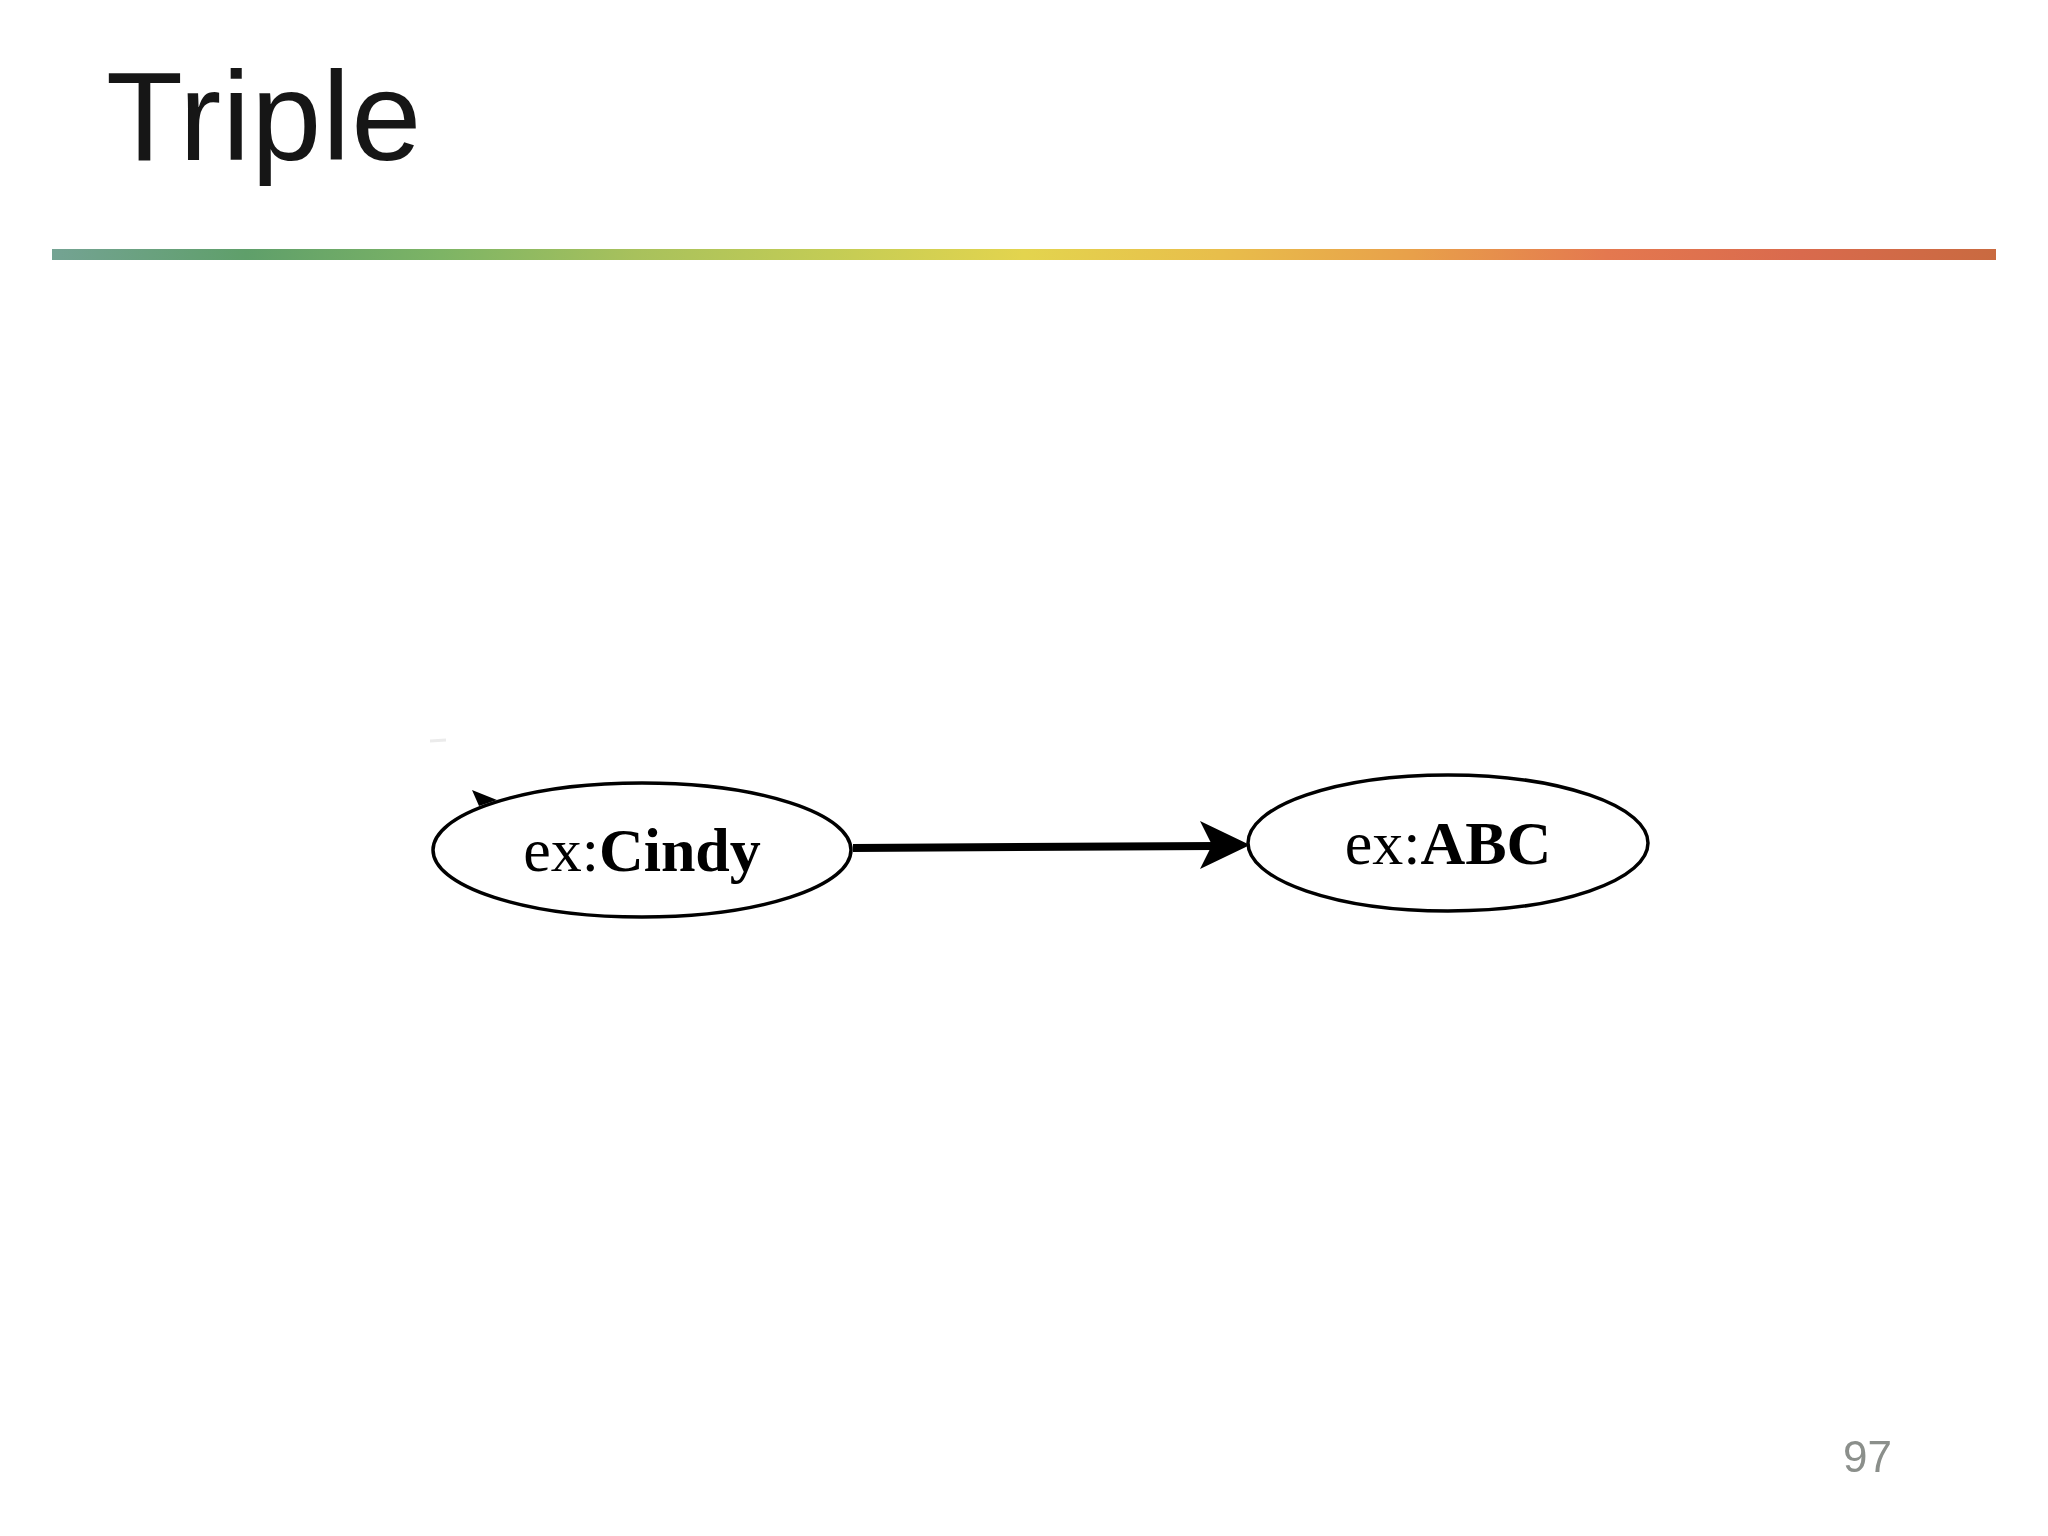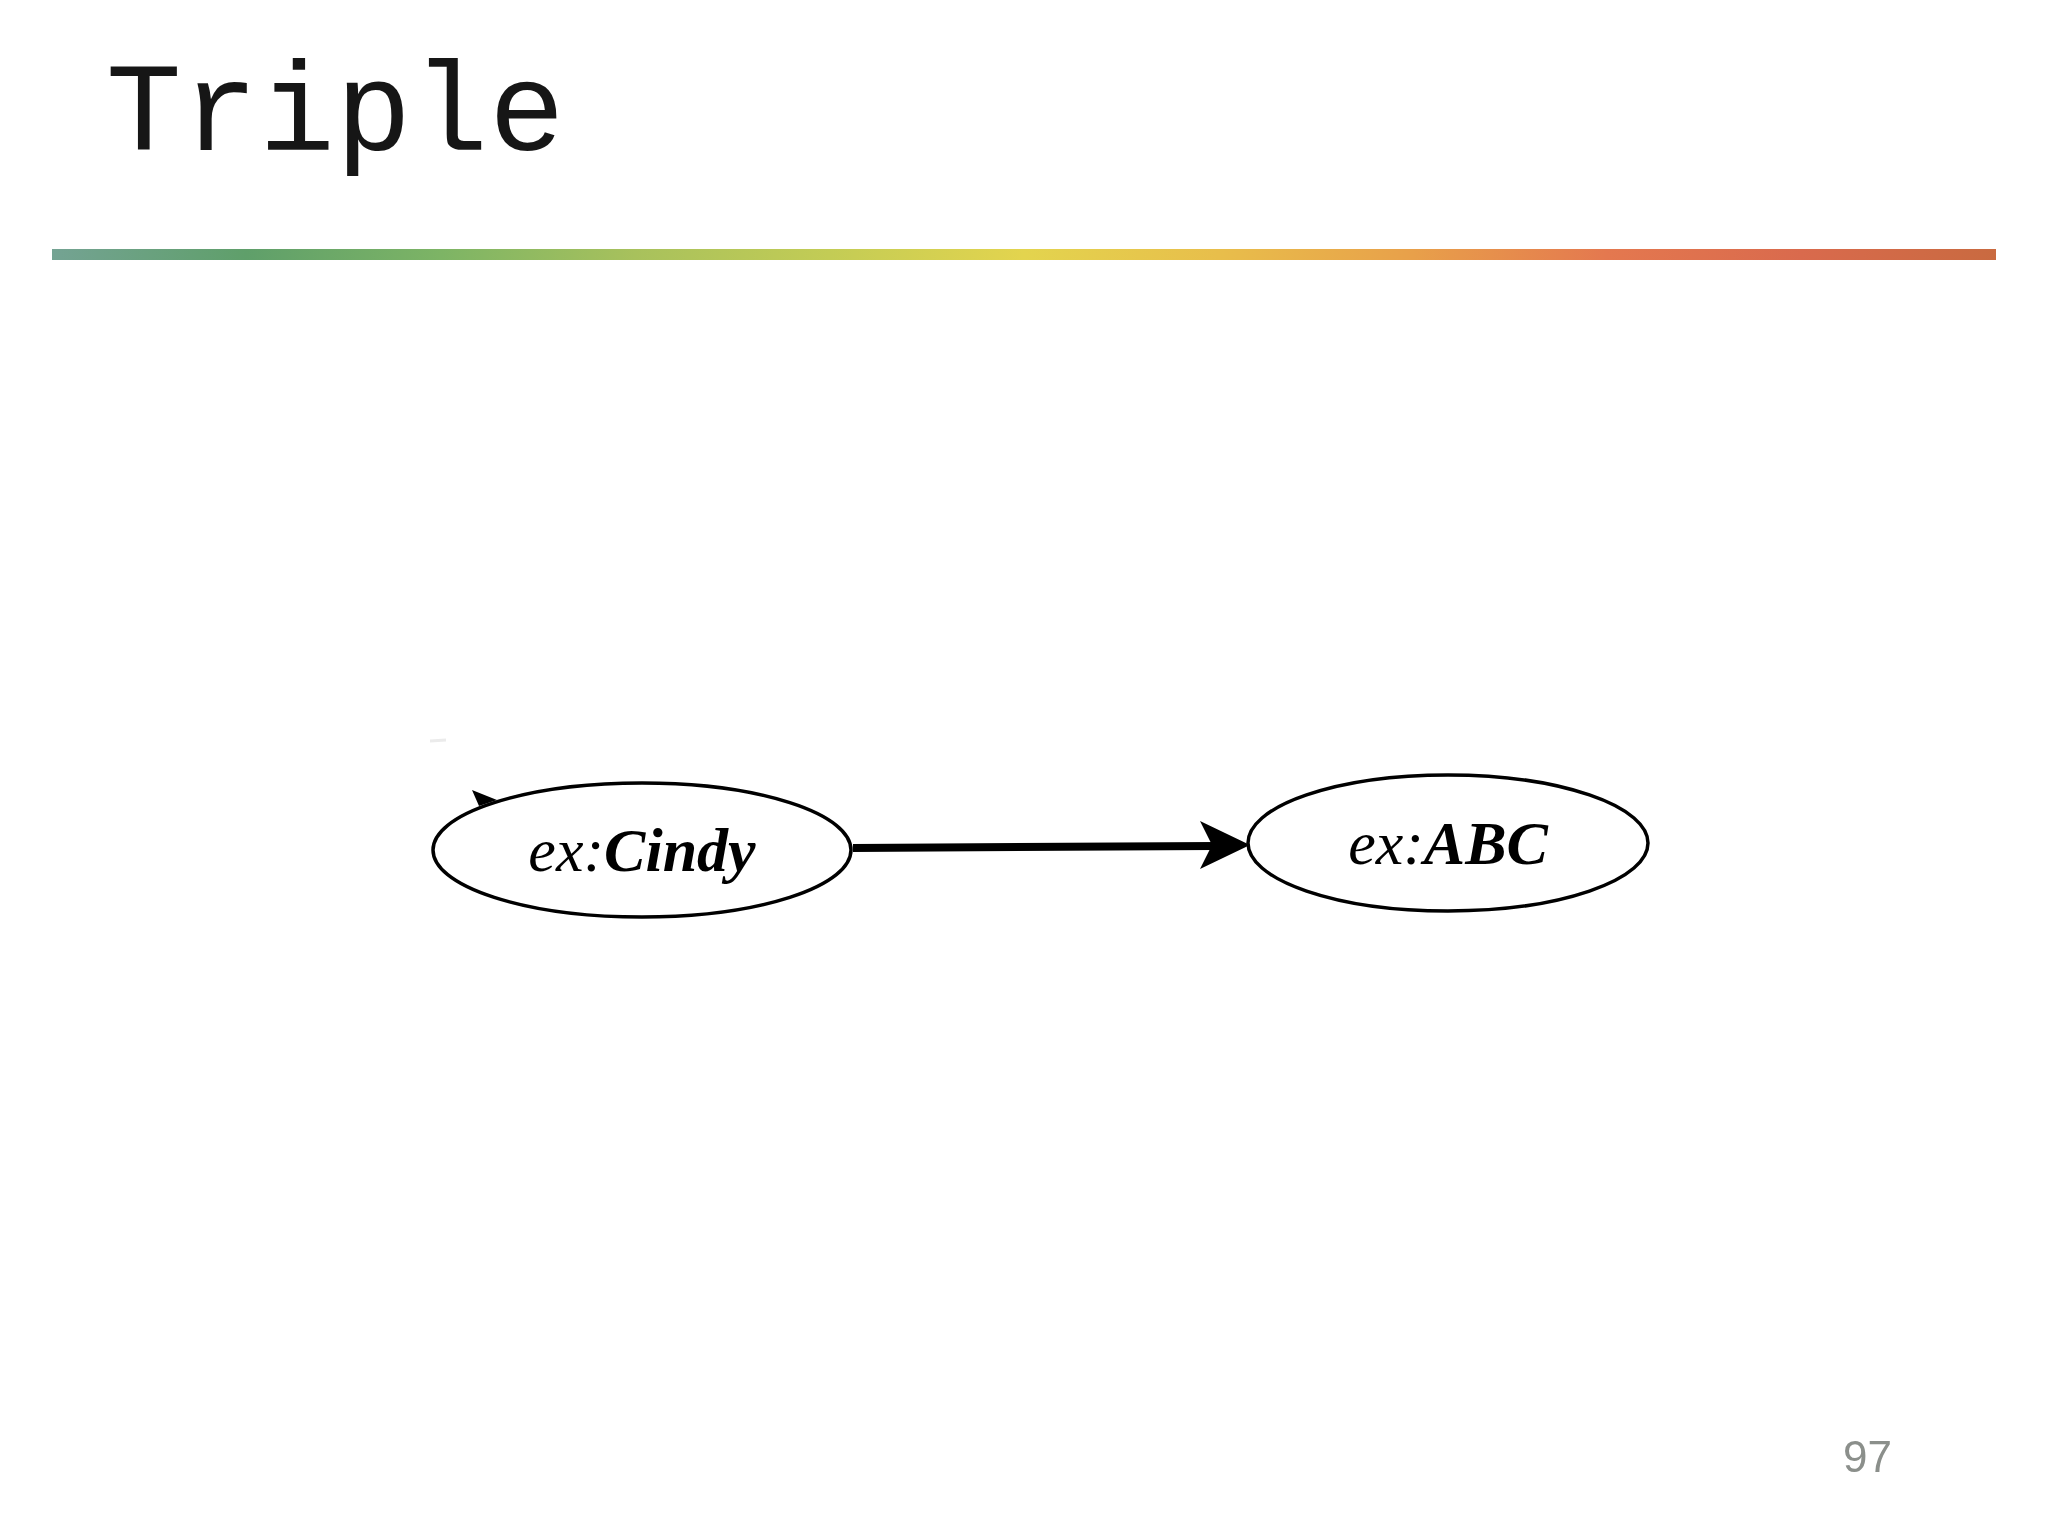--- a/index.html
+++ b/index.html
@@ -15,21 +15,21 @@
     overflow: hidden;
     font-family: "Liberation Sans", sans-serif;
   }
 
   
   .slide-title {
     position: absolute;
     left: 106px;
     top: 38px;
     margin: 0;
-    font-family: Liberation Mono, monospace;
+    font-family: Liberation Sans, sans-serif;
     font-size: 126px;
     font-weight: 300;
     letter-spacing: 1px;
     color: #161616;
     line-height: 1.25;
   }
 
   
   .divider {
     position: absolute;
@@ -49,21 +49,20 @@
     width: 2048px;
     height: 1536px;
   }
 
   .node-label {
     position: absolute;
     display: flex;
     align-items: center;
     justify-content: center;
     font-family: "Liberation Serif", "DejaVu Serif", serif;
-    font-style: italic;
     font-size: 62px;
     color: #000000;
     white-space: nowrap;
   }
   .node-label .node-prefix { font-weight: normal; }
   .node-label .node-name   { font-weight: bold; }
 
   .label-subject {
     left: 434px;
     top: 783px;

